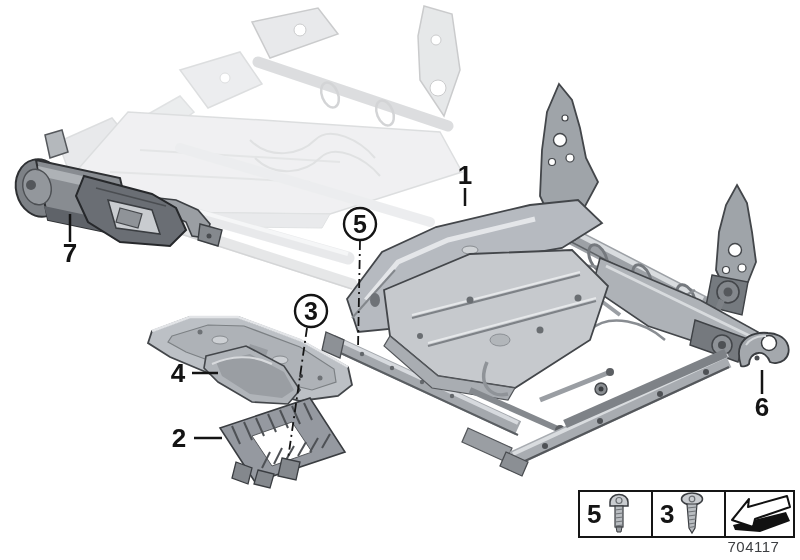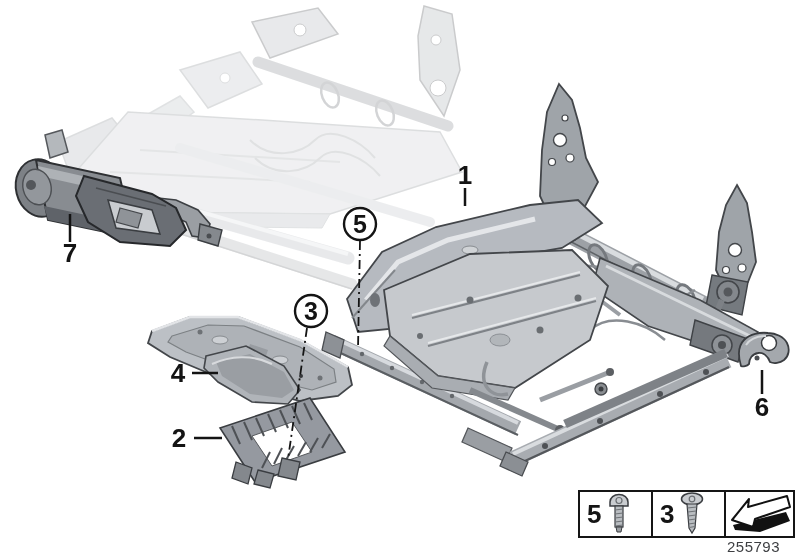--- a/index.html
+++ b/index.html
@@ -265,15 +265,15 @@
     </svg>
   </div>
   <div class="legend-cell last">
     <svg width="64" height="40" viewBox="0 0 64 40">
       <polygon points="5,31 58,18 62,27 32,38 7,36" fill="#111111"></polygon>
       <polygon points="4,26 21,5 20,13 59,2 62,13 27,25 25,33" fill="#ffffff" stroke="#111111" stroke-width="2" stroke-linejoin="round"></polygon>
     </svg>
   </div>
 </div>
 
-<div class="diagram-number">255793</div>
+<div class="diagram-number">704117</div>
 
 </div>
 
 </body></html>

